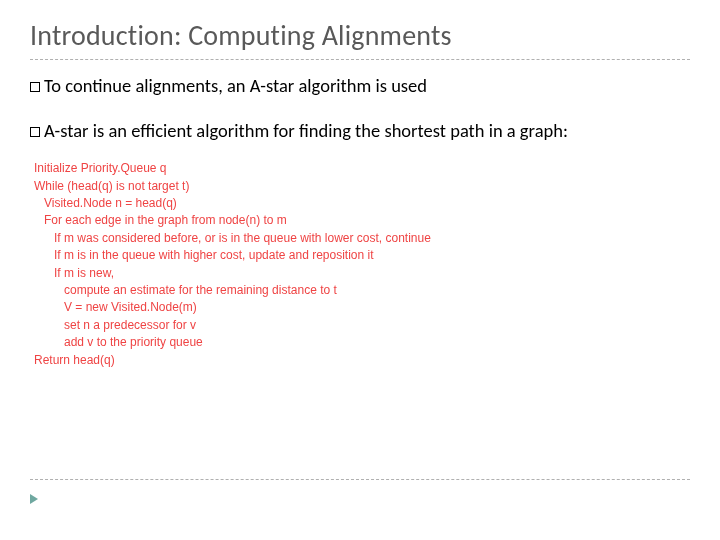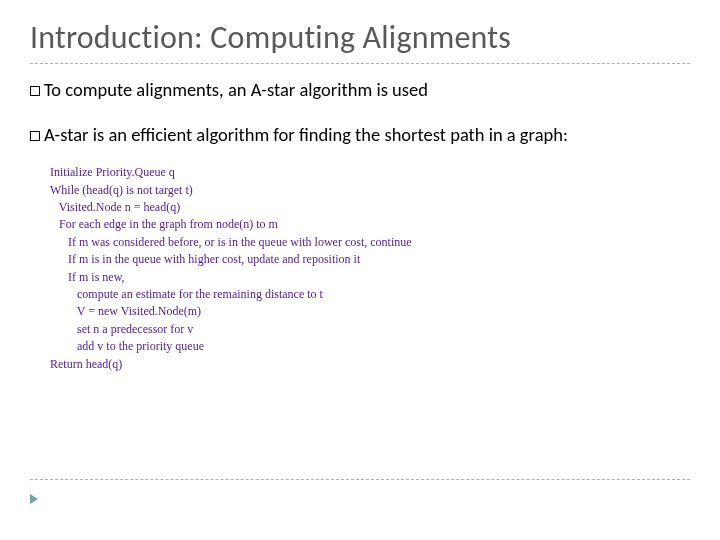--- a/index.html
+++ b/index.html
@@ -13,21 +13,21 @@
     overflow: hidden;
   }
   .slide {
     position: relative;
     width: 720px;
     height: 540px;
     box-sizing: border-box;
     padding: 18px 0 0 30px;
   }
   .title {
-    font-size: 32px;
+    font-size: 28px;
     color: #595959;
     font-weight: 400;
     margin: 0 0 4px 0;
     letter-spacing: 0.2px;
   }
   .rule {
     border: none;
     border-top: 1px dashed #b0b0b0;
     margin: 6px 0 14px 0;
     width: 660px;
@@ -51,26 +51,26 @@
     width: 10px;
     height: 10px;
     border: 1.4px solid #000;
     box-sizing: border-box;
     margin-right: 4px;
     vertical-align: baseline;
     position: relative;
     top: 0px;
   }
   .code {
-    font-family: Liberation Serif, serif;
+    font-family: Liberation Sans, sans-serif;
     font-size: 12px;
     line-height: 1.45;
     white-space: pre;
-    color: #4c1d95;
-    margin-left: 20px;
+    color: #ef4444;
+    margin-left: 4px;
   }
   .bottom-rule {
     position: absolute;
     left: 30px;
     bottom: 52px;
     width: 660px;
     border: none;
     border-top: 1px dashed #b0b0b0;
   }
   .accent {
@@ -87,21 +87,21 @@
 </head>
 <body>
 
 <div class="slide">
   <h1 class="title">Introduction: Computing Alignments</h1>
   <hr class="rule">
 
   <div class="body">
 
     <p class="bullet-line">
-      <span class="sq"></span><span>To</span><span> compute alignments, an A-star algorithm is used</span>
+      <span class="sq"></span><span>To</span><span> continue alignments, an A-star algorithm is used</span>
     </p>
 
     <p class="bullet-line second">
       <span class="sq"></span><span>A-star</span><span> is an efficient algorithm for finding the shortest path in a graph:</span>
     </p>
 
     <div class="code">Initialize Priority.Queue q
 While (head(q) is not target t)
    Visited.Node n = head(q)
    For each edge in the graph from node(n) to m

